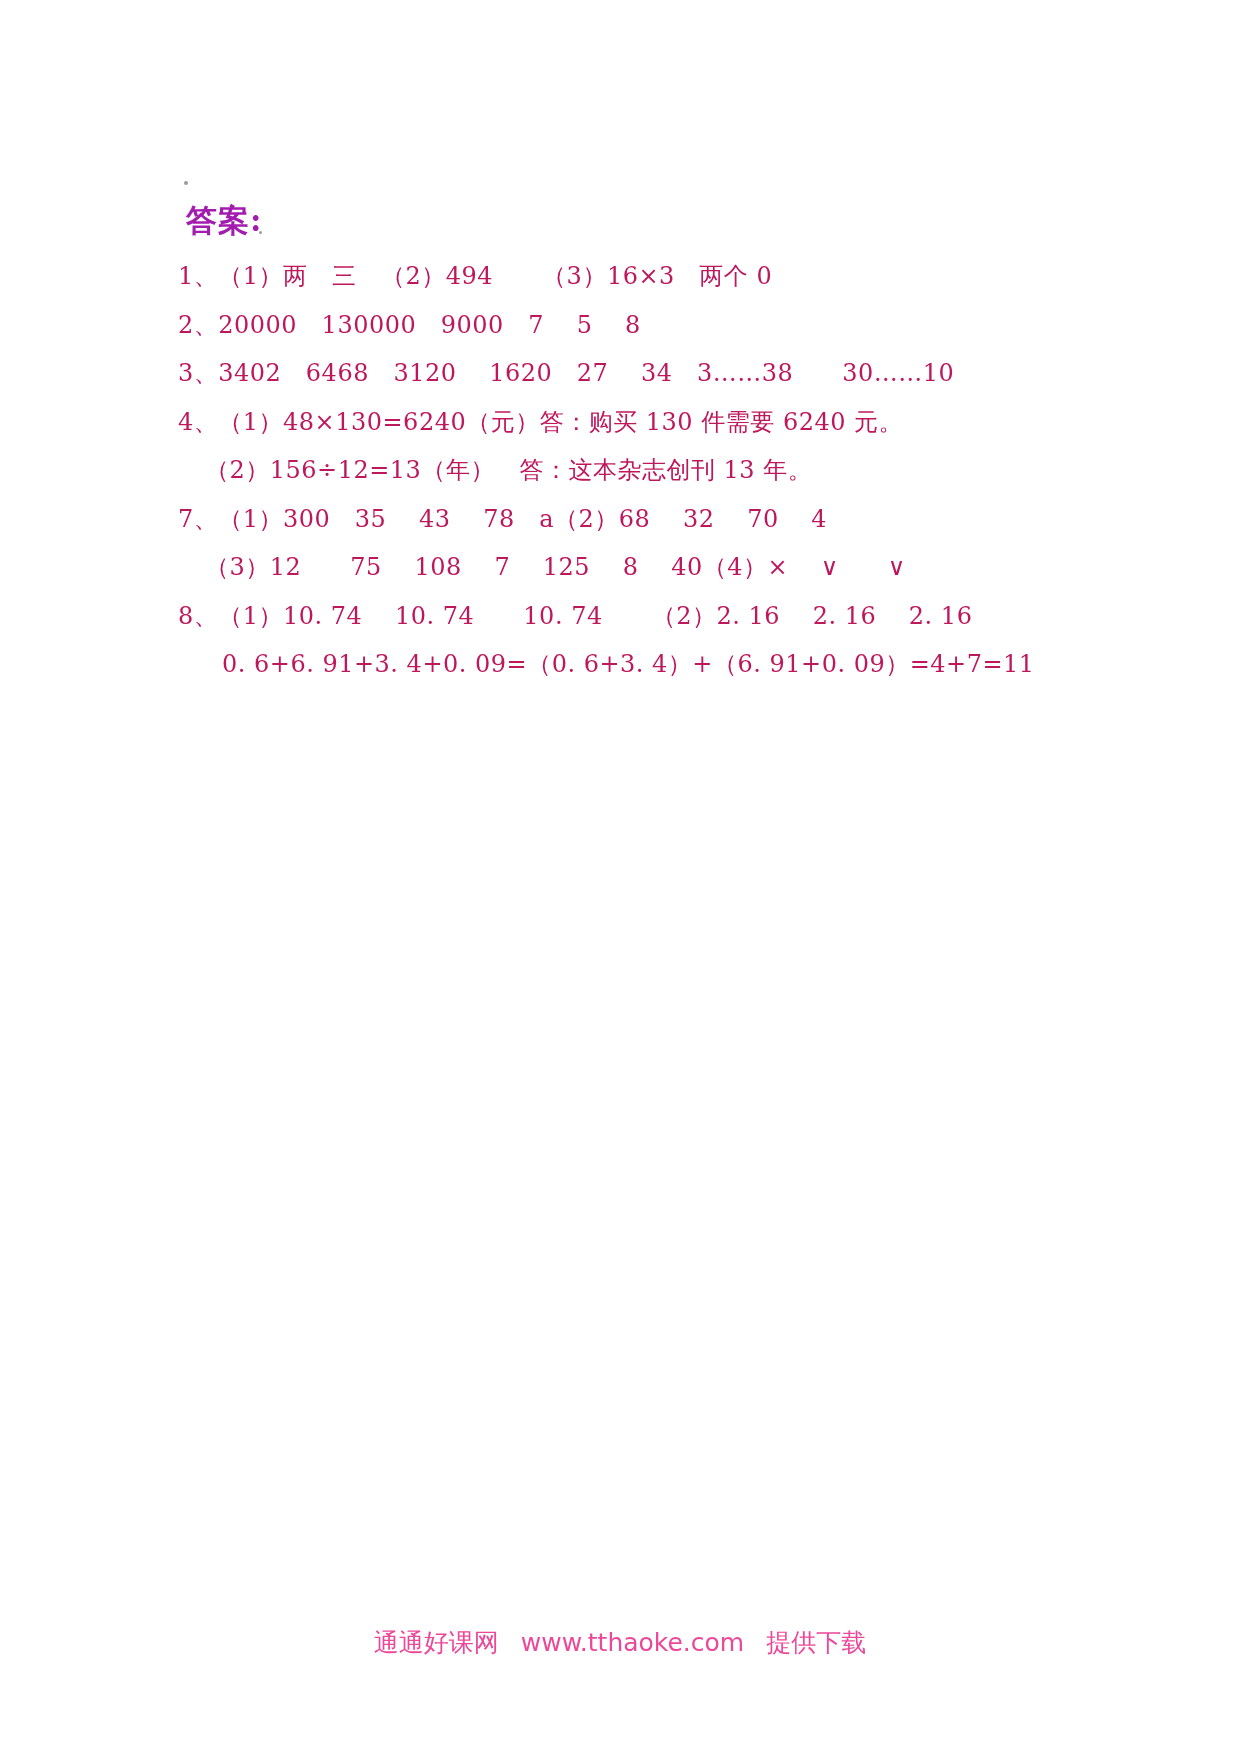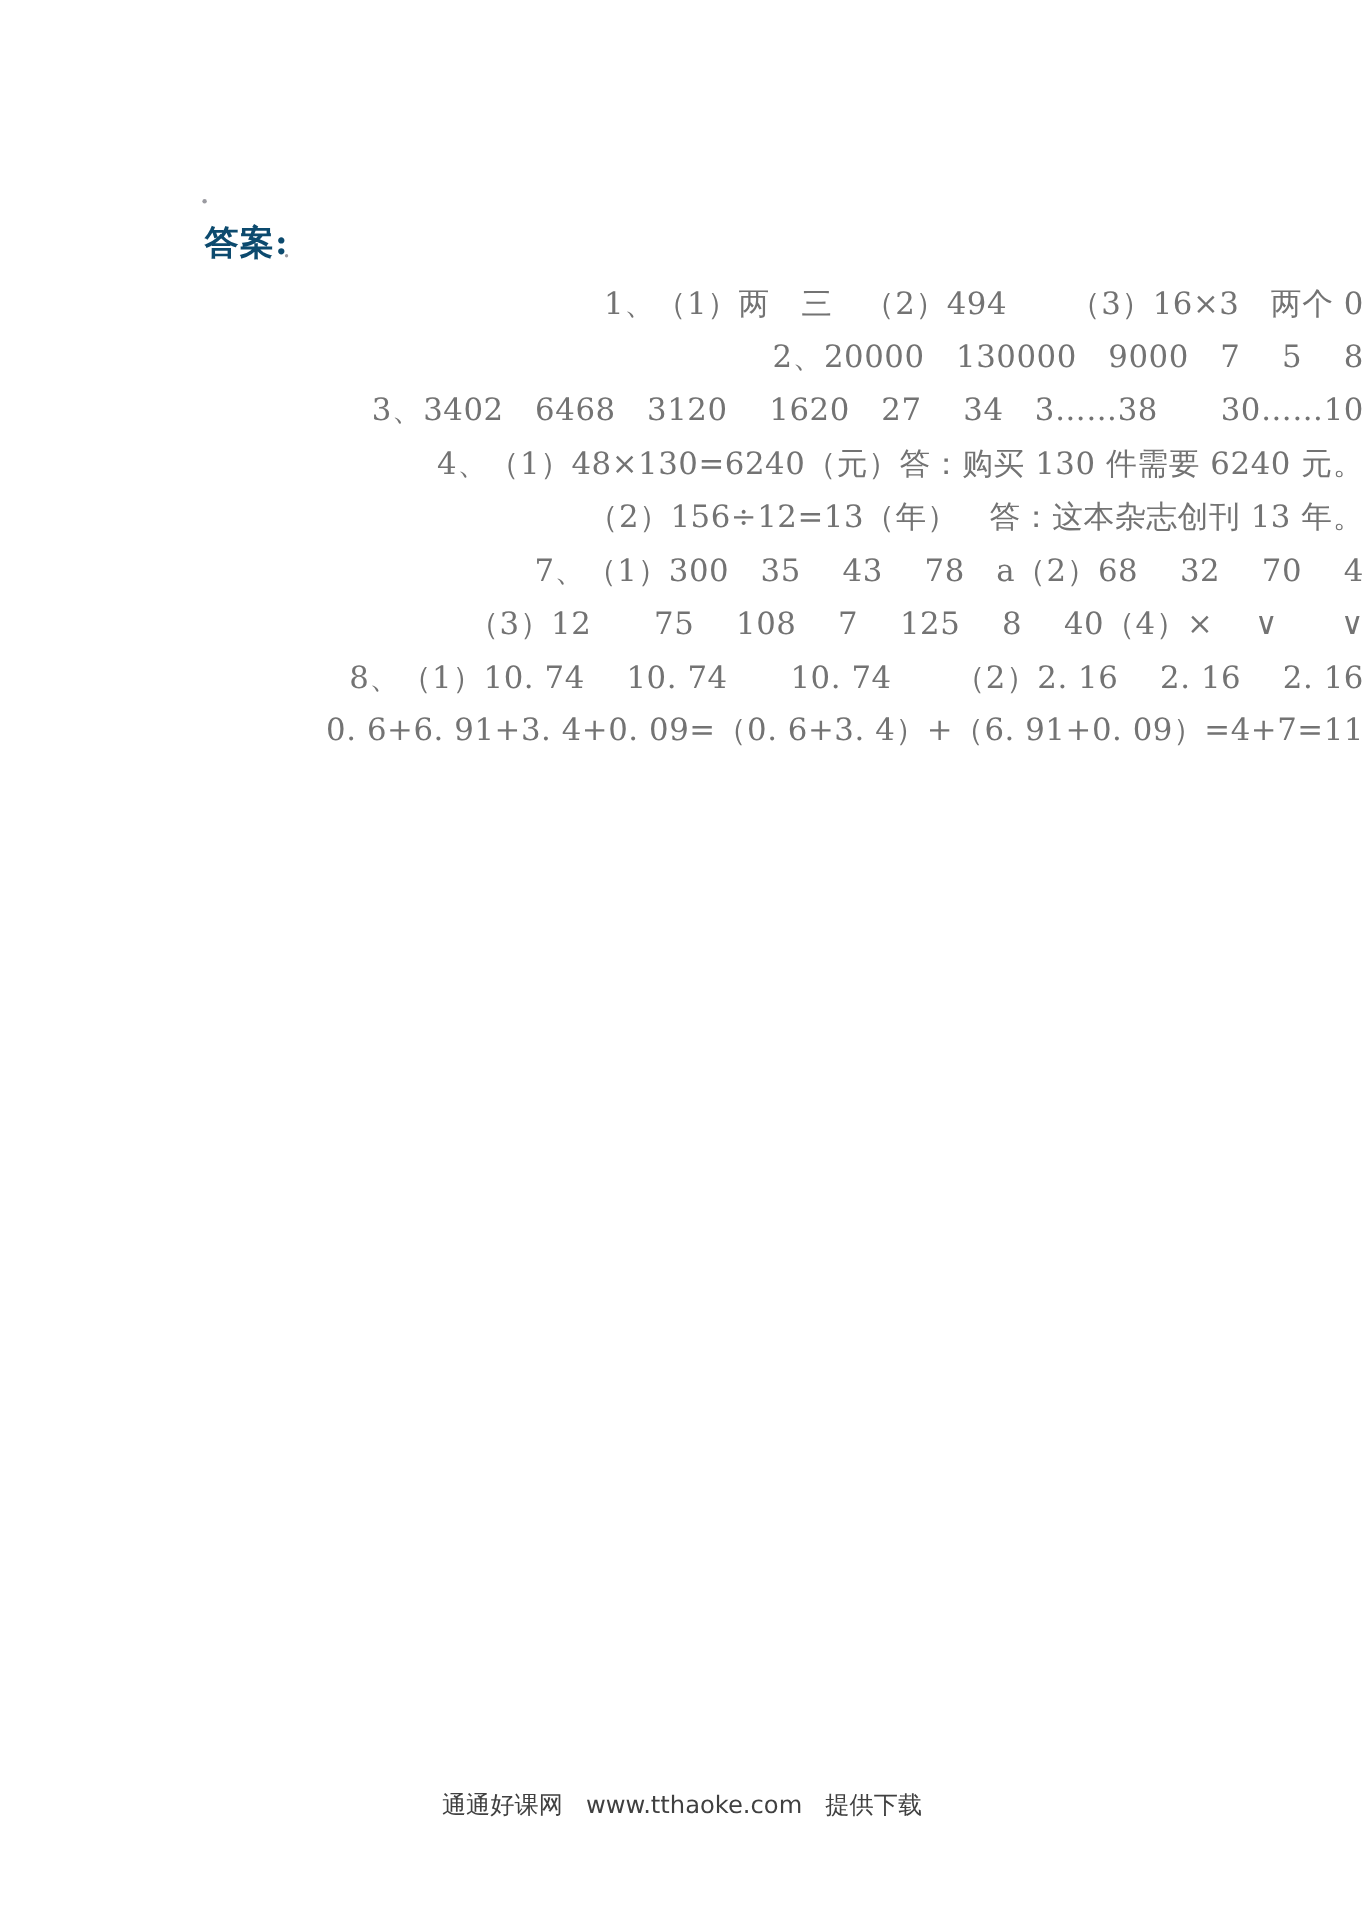--- a/index.html
+++ b/index.html
@@ -15,59 +15,58 @@
     overflow: hidden;
     font-family: "DejaVu Serif", "Liberation Serif", serif;
   }
   .heading {
     position: absolute;
     left: 186px;
     top: 200px;
     margin: 0;
     font-size: 31px;
     font-weight: bold;
-    color: #0c4a6e;
+    color: #a21caf;
     letter-spacing: 1px;
     font-family: "DejaVu Serif", "Liberation Serif", serif;
   }
   .answers {
     position: absolute;
     left: 0;
     top: 252px;
     right: 0;
   }
   .line {
     padding-left: 178px;
     height: 48.5px;
     line-height: 48.5px;
-    font-size: 28px;
-    color: #737373;
+    font-size: 24px;
+    color: #be185d;
     white-space: pre;
     letter-spacing: 0.5px;
-    text-align: right;
   }
   .line.indent { padding-left: 205px; }
   .line.indent2 { padding-left: 222px; }
   .artifact-dot {
     position: absolute;
     width: 4px;
     height: 4px;
     border-radius: 50%;
     background: #9a9aa0;
   }
   .dot-top { left: 184px; top: 181px; }
   .dot-after-heading { left: 259px; top: 231px; width: 3px; height: 3px; }
   .footer {
     position: absolute;
     left: 0;
     right: 0;
     top: 1626px;
     text-align: center;
-    font-size: 22px;
-    color: #404040;
+    font-size: 25px;
+    color: #ec4899;
     font-family: "DejaVu Sans", "Liberation Sans", sans-serif;
   }
   .footer span { margin: 0 7px; }
 </style>
 </head>
 <body>
 
 <div class="page">
 
   <div class="artifact-dot dot-top"></div>

